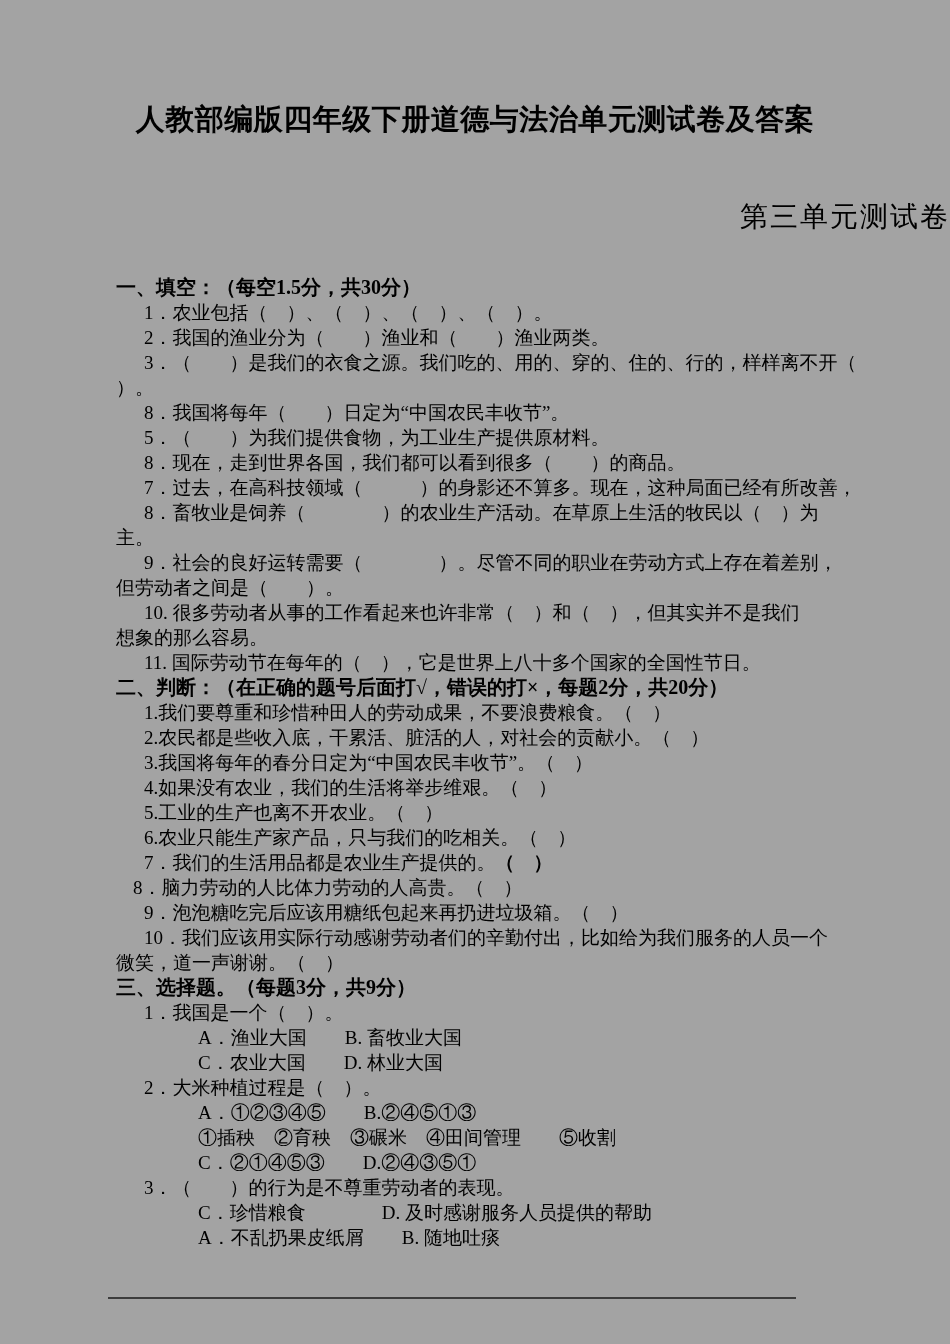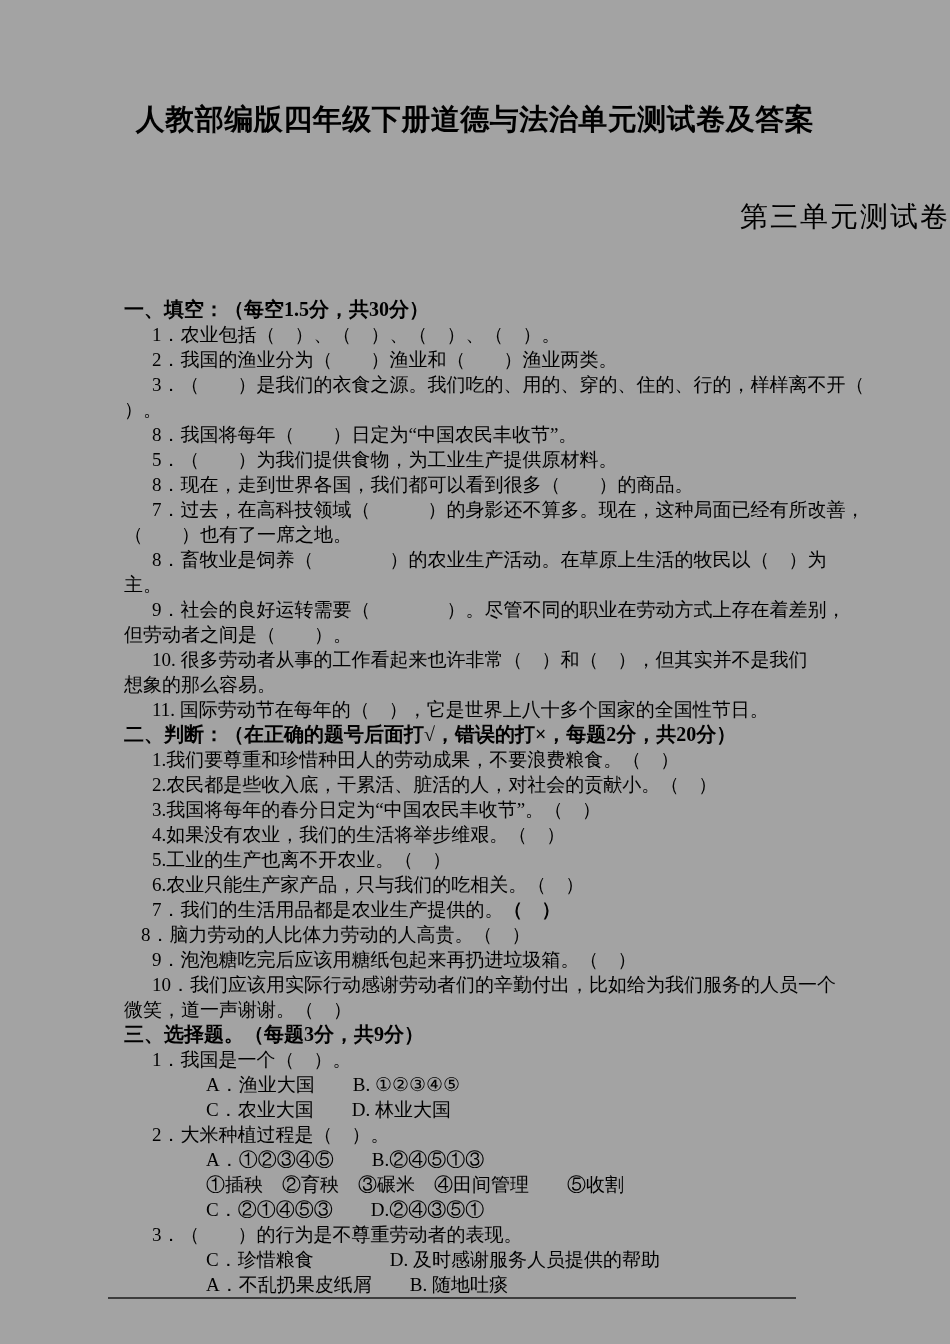--- a/index.html
+++ b/index.html
@@ -31,24 +31,23 @@
     left: 0;
     width: 100%;
     text-align: right;
     font-size: 28px;
     line-height: 36px;
     letter-spacing: 2px;
     white-space: pre;
   }
   .body-text {
     position: absolute;
-    left: 124px;
+    left: 116px;
     top: 275px;
     width: 742px;
-    margin-top: 22px;
   }
   .ln {
     font-size: 19px;
     line-height: 25px;
     white-space: pre;
   }
   .h  { font-weight: bold; font-size: 20px; }
   .b  { font-weight: bold; }
   .i2 { padding-left: 28px; }   
   .i1 { padding-left: 17px; }   
@@ -74,21 +73,20 @@
 
     <div class="ln h">一、填空：（每空1.5分，共30分）</div>
     <div class="ln i2">1．农业包括（　）、（　）、（　）、（　）。</div>
     <div class="ln i2">2．我国的渔业分为（　　）渔业和（　　）渔业两类。</div>
     <div class="ln i2">3．（　　）是我们的衣食之源。我们吃的、用的、穿的、住的、行的，样样离不开（</div>
     <div class="ln">）。</div>
     <div class="ln i2">8．我国将每年（　　）日定为“中国农民丰收节”。</div>
     <div class="ln i2">5．（　　）为我们提供食物，为工业生产提供原材料。</div>
     <div class="ln i2">8．现在，走到世界各国，我们都可以看到很多（　　）的商品。</div>
     <div class="ln i2">7．过去，在高科技领域（　　　）的身影还不算多。现在，这种局面已经有所改善，</div>
-    <div class="ln">（　　）也有了一席之地。</div>
     <div class="ln i2">8．畜牧业是饲养（　　　　）的农业生产活动。在草原上生活的牧民以（　）为</div>
     <div class="ln">主。</div>
     <div class="ln i2">9．社会的良好运转需要（　　　　）。尽管不同的职业在劳动方式上存在着差别，</div>
     <div class="ln">但劳动者之间是（　　）。</div>
     <div class="ln i2">10. 很多劳动者从事的工作看起来也许非常（　）和（　），但其实并不是我们</div>
     <div class="ln">想象的那么容易。</div>
     <div class="ln i2">11. 国际劳动节在每年的（　），它是世界上八十多个国家的全国性节日。</div>
 
     <div class="ln h">二、判断：（在正确的题号后面打√，错误的打×，每题2分，共20分）</div>
     <div class="ln i2">1.我们要尊重和珍惜种田人的劳动成果，不要浪费粮食。（　）</div>
@@ -98,21 +96,21 @@
     <div class="ln i2">5.工业的生产也离不开农业。（　）</div>
     <div class="ln i2">6.农业只能生产家产品，只与我们的吃相关。（　）</div>
     <div class="ln i2"><span>7．我们的生活用品都是农业生产提供的。</span><span class="b">（　）</span></div>
     <div class="ln i1">8．脑力劳动的人比体力劳动的人高贵。（　）</div>
     <div class="ln i2">9．泡泡糖吃完后应该用糖纸包起来再扔进垃圾箱。（　）</div>
     <div class="ln i2">10．我们应该用实际行动感谢劳动者们的辛勤付出，比如给为我们服务的人员一个</div>
     <div class="ln">微笑，道一声谢谢。（　）</div>
 
     <div class="ln h">三、选择题。（每题3分，共9分）</div>
     <div class="ln i2">1．我国是一个（　）。</div>
-    <div class="ln opt">A．渔业大国　　B. ①②③④⑤</div>
+    <div class="ln opt">A．渔业大国　　B. 畜牧业大国</div>
     <div class="ln opt">C．农业大国　　D. 林业大国</div>
     <div class="ln i2">2．大米种植过程是（　）。</div>
     <div class="ln opt">A．①②③④⑤　　B.②④⑤①③</div>
     <div class="ln opt">①插秧　②育秧　③碾米　④田间管理　　⑤收割</div>
     <div class="ln opt">C．②①④⑤③　　D.②④③⑤①</div>
     <div class="ln i2">3．（　　）的行为是不尊重劳动者的表现。</div>
     <div class="ln opt">C．珍惜粮食　　　　D. 及时感谢服务人员提供的帮助</div>
     <div class="ln opt">A．不乱扔果皮纸屑　　B. 随地吐痰</div>
 
   </div>

